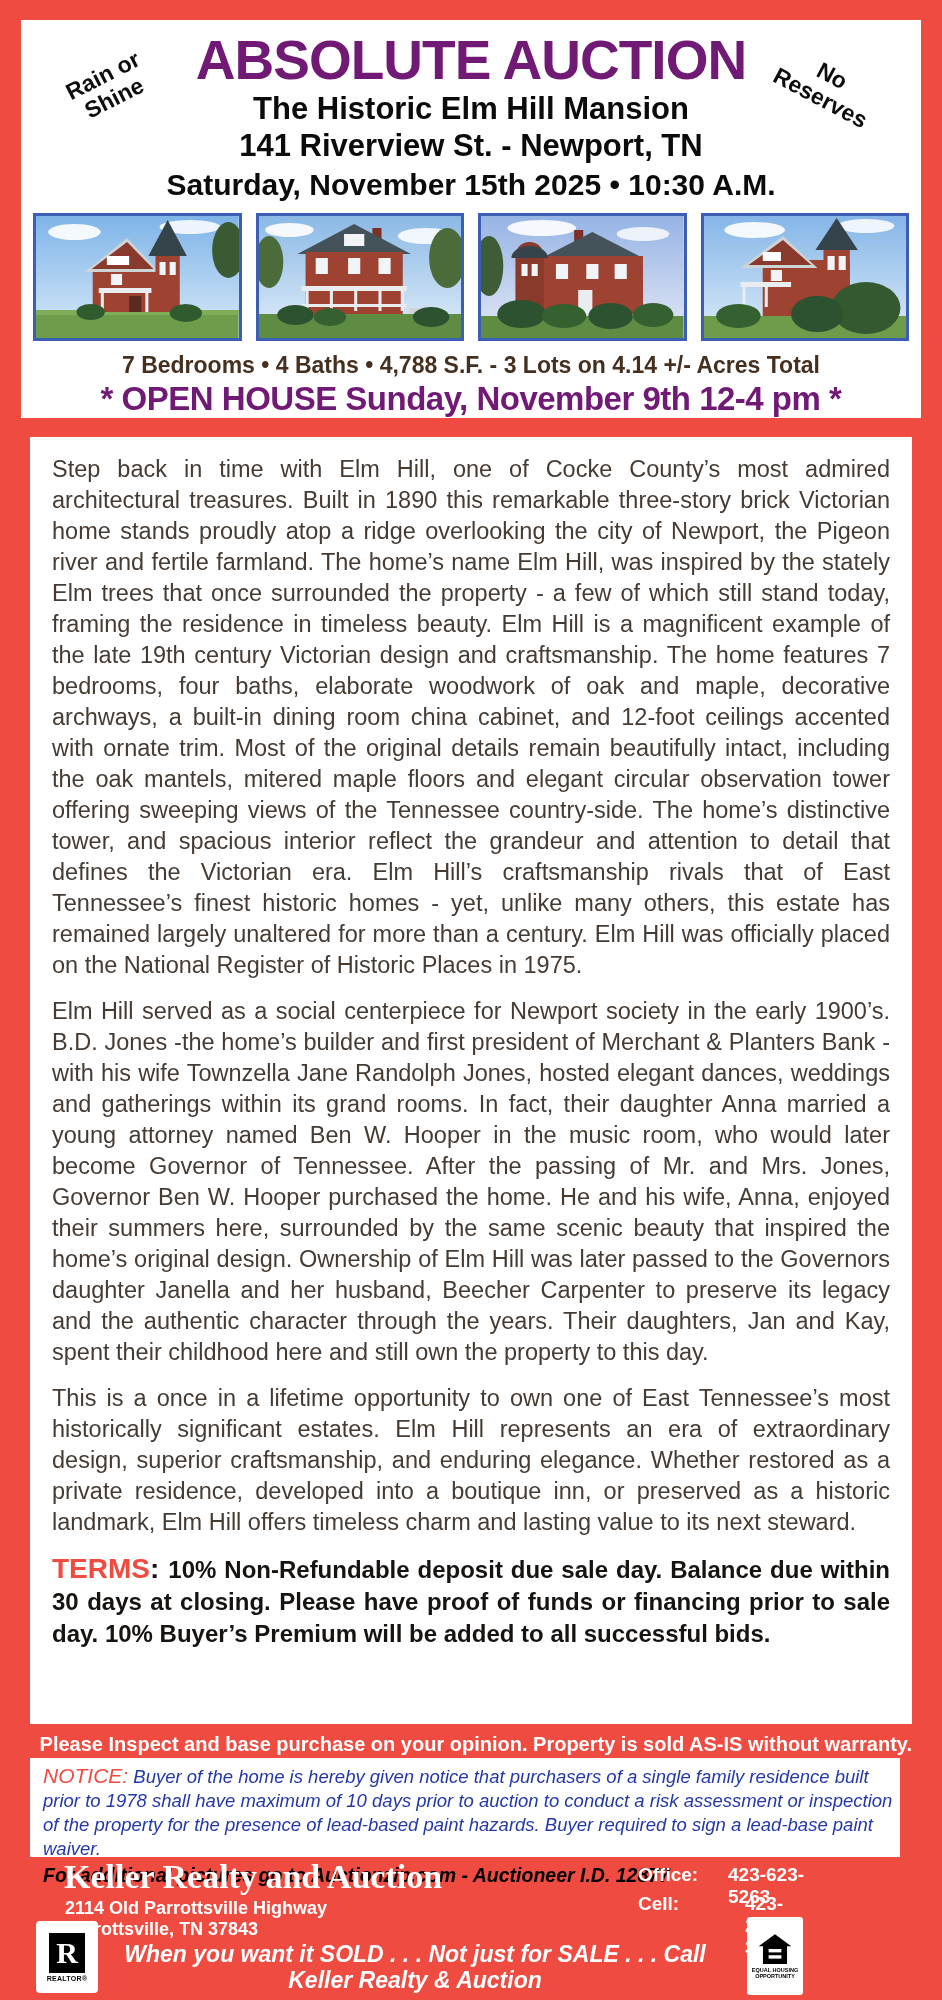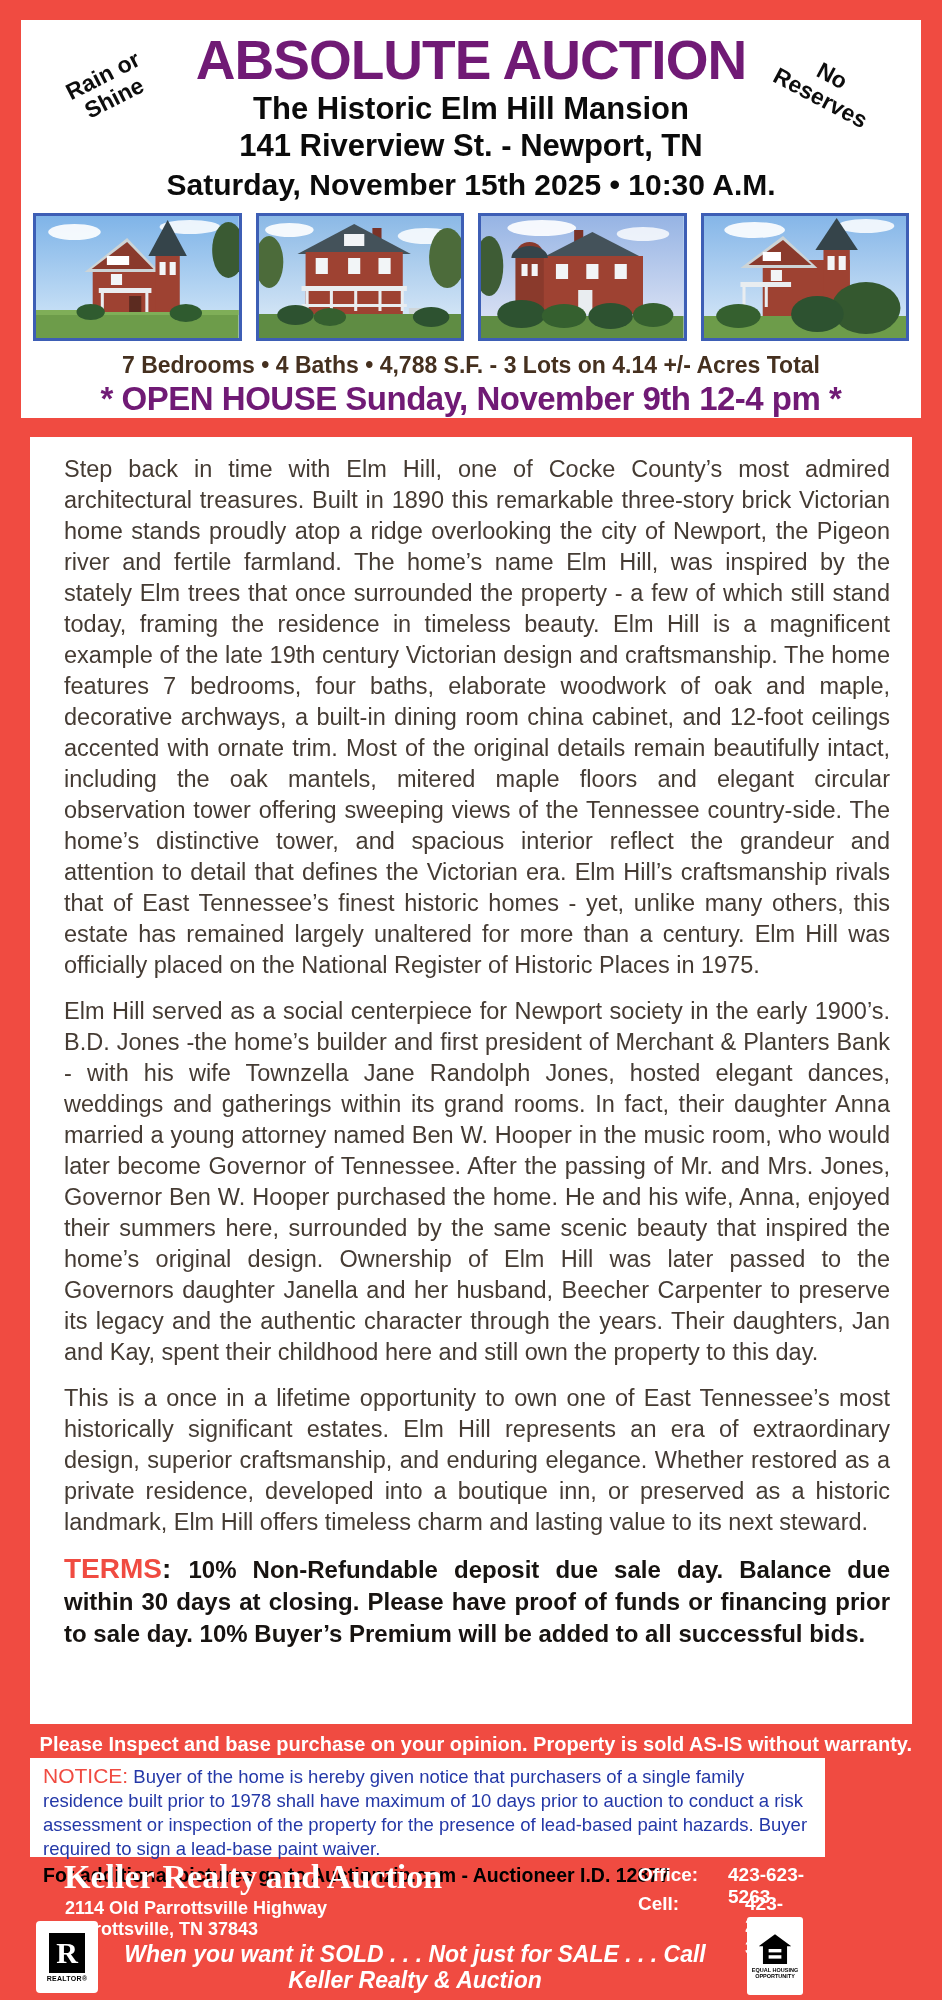--- a/index.html
+++ b/index.html
@@ -16,32 +16,32 @@
   .sub1,.sub2{margin:5px 0 0 0;font-size:31px;line-height:32px;font-weight:bold;color:#0b0b0b;}
   .sub3{margin:7px 0 0 0;font-size:30px;line-height:31px;font-weight:bold;color:#0b0b0b;}
   .photos{display:flex;gap:14px;padding:0 12px;margin-top:13px;}
   .photo{flex:1;height:122px;border:3px solid #3D5EB5;background:#bcd9f2;overflow:hidden;}
   .photo svg{display:block;width:100%;height:100%;}
   .specs{margin:11px 0 0 0;font-size:23px;line-height:26px;font-weight:bold;color:#45301F;}
   .open-house{margin:3px 0 0 0;font-size:33px;line-height:36px;font-weight:bold;color:#701a75;letter-spacing:-0.5px;}
 
   
   .body-box{position:absolute;left:30px;top:437px;width:882px;height:1287px;background:#fff;
-            box-sizing:border-box;padding:17px 22px 0 34px;}
+            box-sizing:border-box;padding:17px 22px 0 22px;}
   .body-box p{margin:0 0 15px 0;font-size:23.5px;line-height:31px;text-align:justify;color:#453B33;}
   .terms-para{margin:2px 0 0 0 !important;font-size:24px !important;line-height:32px !important;
               font-weight:bold;color:#171310 !important;}
   .terms-label{color:#F04B41;font-size:28px;}
   .terms-colon{color:#171310;font-size:28px;}
 
   
   .inspect-line{position:absolute;left:30px;top:1732px;width:882px;text-align:right;
                 color:#fff;font-weight:bold;font-size:20px;line-height:24px;}
-  .notice-box{position:absolute;left:30px;top:1758px;width:795px;height:99px;background:#fff;
-              box-sizing:border-box;padding:6px 4px 0 13px;}
+  .notice-box{position:absolute;left:30px;top:1758px;width:870px;height:99px;background:#fff;
+              box-sizing:border-box;padding:6px 4px 0 13px;font-style:italic;}
   .notice-par{margin:0;font-size:18.5px;line-height:24px;color:#2438A8;text-align:left;}
   .notice-label{color:#F04B41;font-size:21px;}
   .pictures-line{margin:3px 0 0 0;font-size:19.5px;font-weight:bold;color:#000;}
 
   
   .footer{position:absolute;left:0;top:1857px;width:816px;height:143px;color:#fff;}
   .company{position:absolute;left:64px;top:1px;font-family:"Liberation Serif",serif;
            font-weight:bold;font-size:34px;line-height:38px;}
   .addr{position:absolute;left:65px;top:41px;font-size:18px;line-height:21px;font-weight:bold;}
   .contact-label{position:absolute;font-size:19px;font-weight:bold;}

